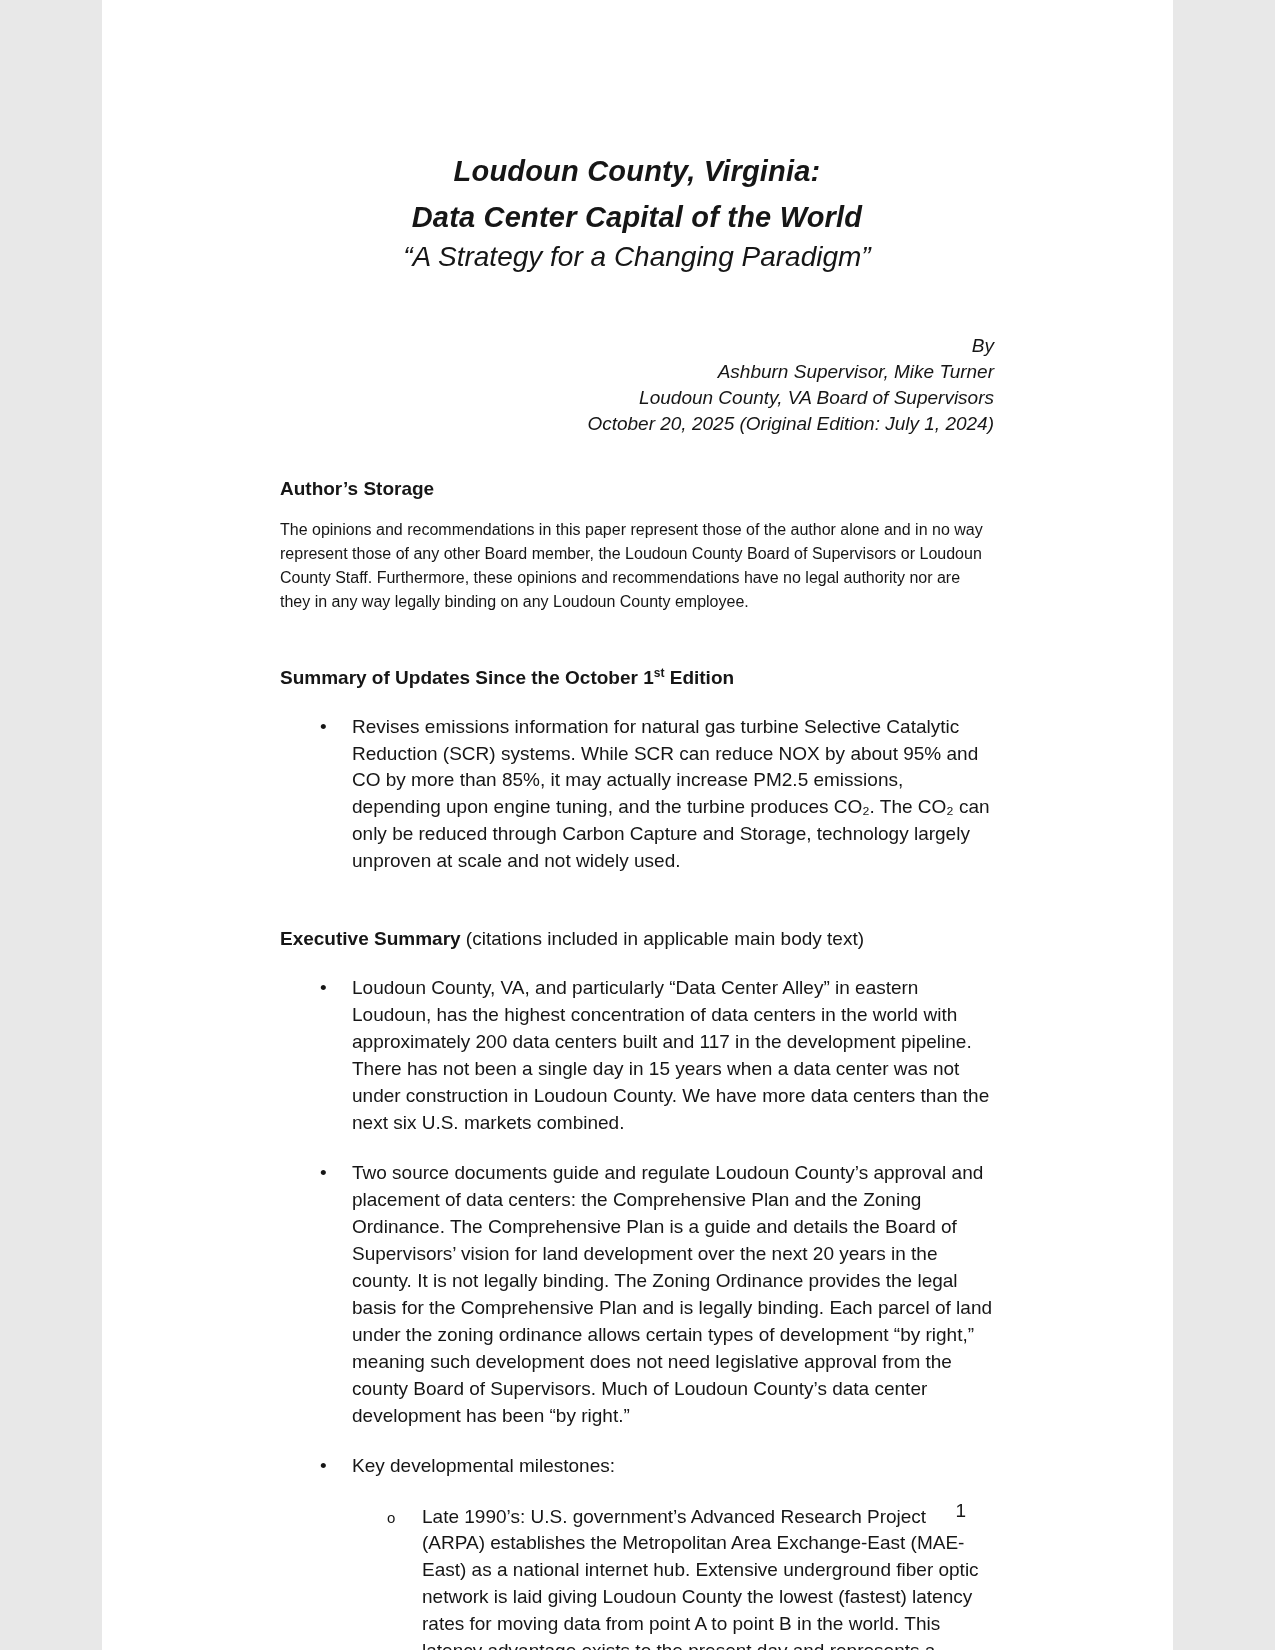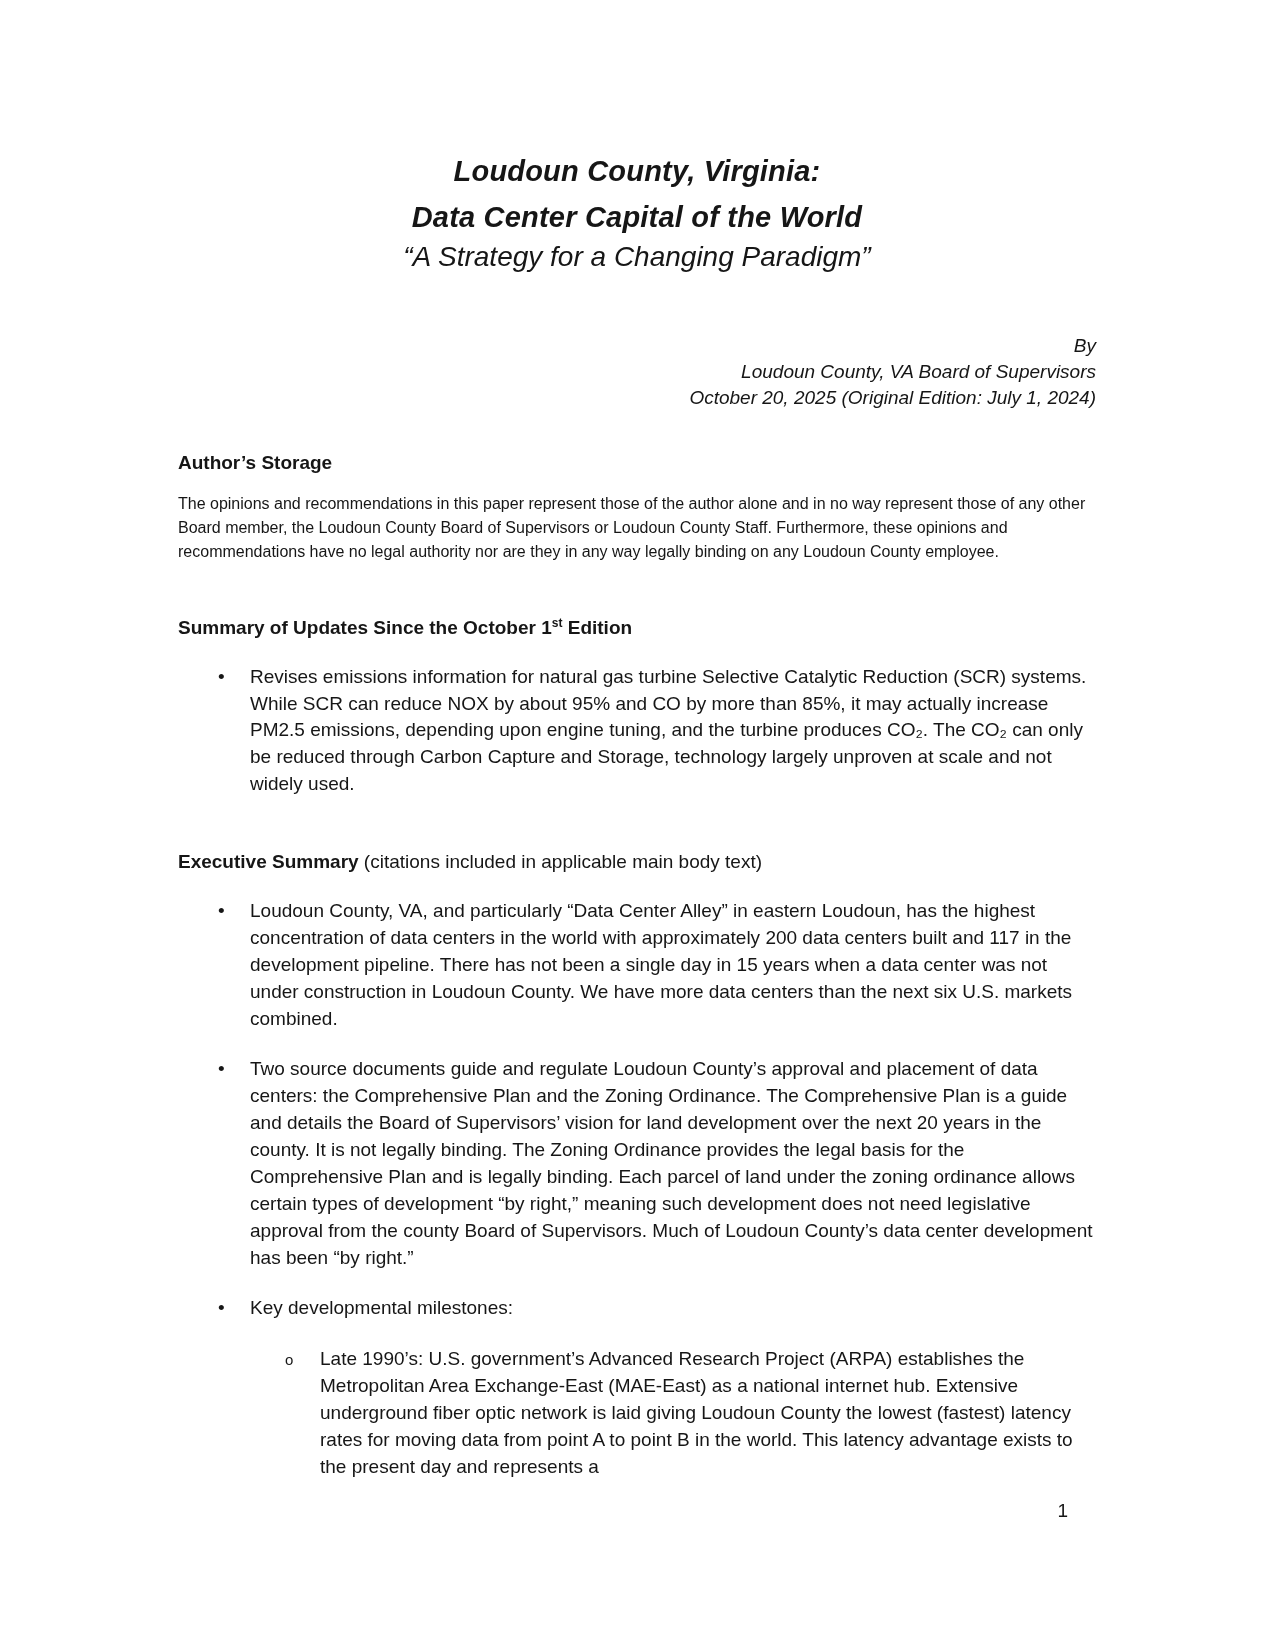--- a/index.html
+++ b/index.html
@@ -1,18 +1,18 @@
 <!DOCTYPE html>
 <html><head>
 <meta charset="utf-8">
 <style>
   * { margin: 0; padding: 0; box-sizing: border-box; }
   html, body { background: #e8e8e8; }
   .page {
-    width: 1275px;
+    width: 1071px;
     height: 1650px;
     margin: 0 auto;
     background: #ffffff;
     position: relative;
     font-family: "Liberation Sans", sans-serif;
     color: #161616;
     padding: 148px 179px 0 178px;
     overflow: hidden;
   }
   .title {
@@ -89,20 +89,21 @@
 
   <div class="title">
     <div>Loudoun County, Virginia:</div>
     <div>Data Center Capital of the World</div>
   </div>
 
   <div class="subtitle">“A Strategy for a Changing Paradigm”</div>
 
   <div class="byline">
     <div>By</div>
+    <div>Ashburn Supervisor, Mike Turner</div>
     <div>Loudoun County, VA Board of Supervisors</div>
     <div>October 20, 2025 (Original Edition: July 1, 2024)</div>
   </div>
 
   <h2 class="h-section" style="margin-top:40px;">Author’s Storage</h2>
 
   <p class="preface-body">The opinions and recommendations in this paper represent those of the author alone and in no way represent those of any other Board member, the Loudoun County Board of Supervisors or Loudoun County Staff. Furthermore, these opinions and recommendations have no legal authority nor are they in any way legally binding on any Loudoun County employee.</p>
 
   <h2 class="h-section"><span>Summary of Updates Since the October 1</span><sup>st</sup><span> Edition</span></h2>
 

